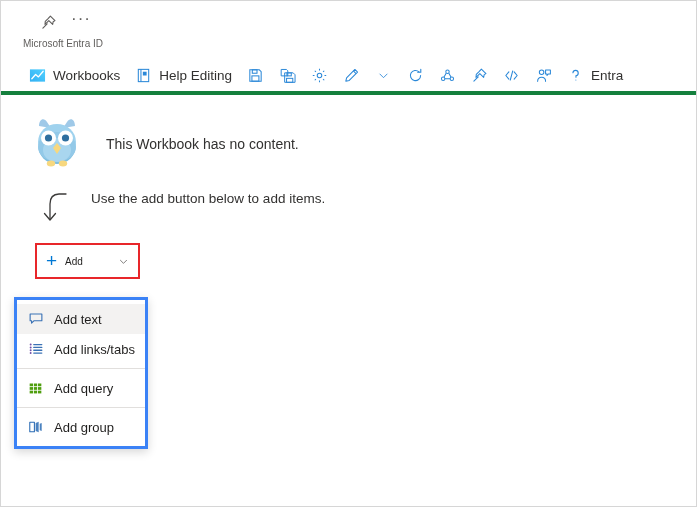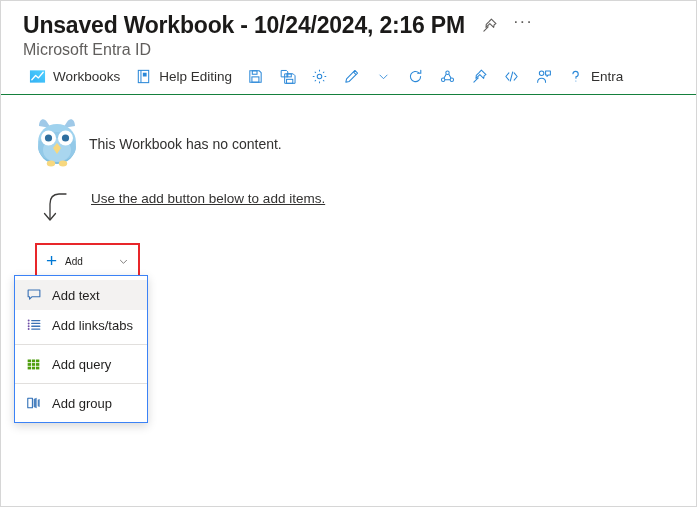--- a/index.html
+++ b/index.html
@@ -59,33 +59,33 @@
   }
   .ellipsis-btn {
     font-size: 17px;
     letter-spacing: 1px;
     color: #605e5c;
     line-height: 10px;
     cursor: pointer;
     padding-bottom: 6px;
   }
   .subtitle {
-    font-size: 16px;
+    font-size: 10px;
     color: #605e5c;
     margin-top: 3px;
     line-height: 16px;
   }
 
   
   .toolbar {
     display: flex;
     align-items: center;
     height: 36px;
     padding: 0 16px 0 20px;
-    border-bottom: 1px solid #15803d;
+    border-bottom: 4px solid #15803d;
     gap: 0px;
   }
   .tb-item {
     display: flex;
     align-items: center;
     height: 32px;
     padding: 0 7px;
     gap: 7px;
     cursor: pointer;
     white-space: nowrap;
@@ -103,20 +103,21 @@
     color: #2b88d8;
   }
 
   
   .content {
     padding: 18px 0 0 30px;
   }
   .empty-row {
     display: flex;
     align-items: center;
+    gap: 17px;
     height: 62px;
   }
   .owl {
     width: 52px;
     height: 56px;
     flex: 0 0 auto;
   }
   .empty-text {
     font-size: 14px;
     color: #323130;
@@ -132,21 +133,20 @@
     width: 40px;
     height: 38px;
     flex: 0 0 auto;
     margin-left: 4px;
   }
   .hint-text {
     font-size: 13.5px;
     color: #323130;
     margin-left: 16px;
     margin-top: 2px;
-    text-decoration: underline;
   }
 
   
   .add-wrap {
     position: relative;
     margin-top: 12px;
     margin-left: 4px;
     width: 105px;
   }
   .add-highlight {
@@ -178,24 +178,24 @@
   .add-chevron {
     color: #605e5c;
     display: inline-flex;
     align-items: center;
   }
 
   
   .menu {
     position: absolute;
     left: 13px;
-    top: 274px;
+    top: 296px;
     width: 134px;
     background: #ffffff;
-    border: 1px solid #3b82f6;
+    border: 3px solid #3b82f6;
     box-shadow: 0 3px 9px rgba(0,0,0,0.16);
     padding: 4px 0;
     z-index: 20;
   }
   .menu-item {
     display: flex;
     align-items: center;
     height: 30px;
     padding: 0 10px;
     gap: 10px;
@@ -221,21 +221,20 @@
     margin: 4px 0;
   }
 </style>
 </head>
 <body>
 
 <div class="page">
 
   <div class="header">
     <div class="title-row">
-      <div class="page-title">Unsaved Workbook - 10/24/2024, 2:16 PM</div>
       <div class="title-actions">
         <span class="icon-btn-plain">
           <svg width="17" height="17" viewBox="0 0 20 20" fill="none" stroke="#605e5c" stroke-width="1.3" stroke-linecap="round" stroke-linejoin="round">
             <path d="M12.2 2.4l5.4 5.4-2.1 1.2-.6 3.3-4.5-4.5-4.5 4.5.3-3.6 3.3-3.3z"></path>
             <line x1="8.4" y1="11.6" x2="3.4" y2="16.6"></line>
           </svg>
         </span>
         <span class="ellipsis-btn">···</span>
       </div>
     </div>

